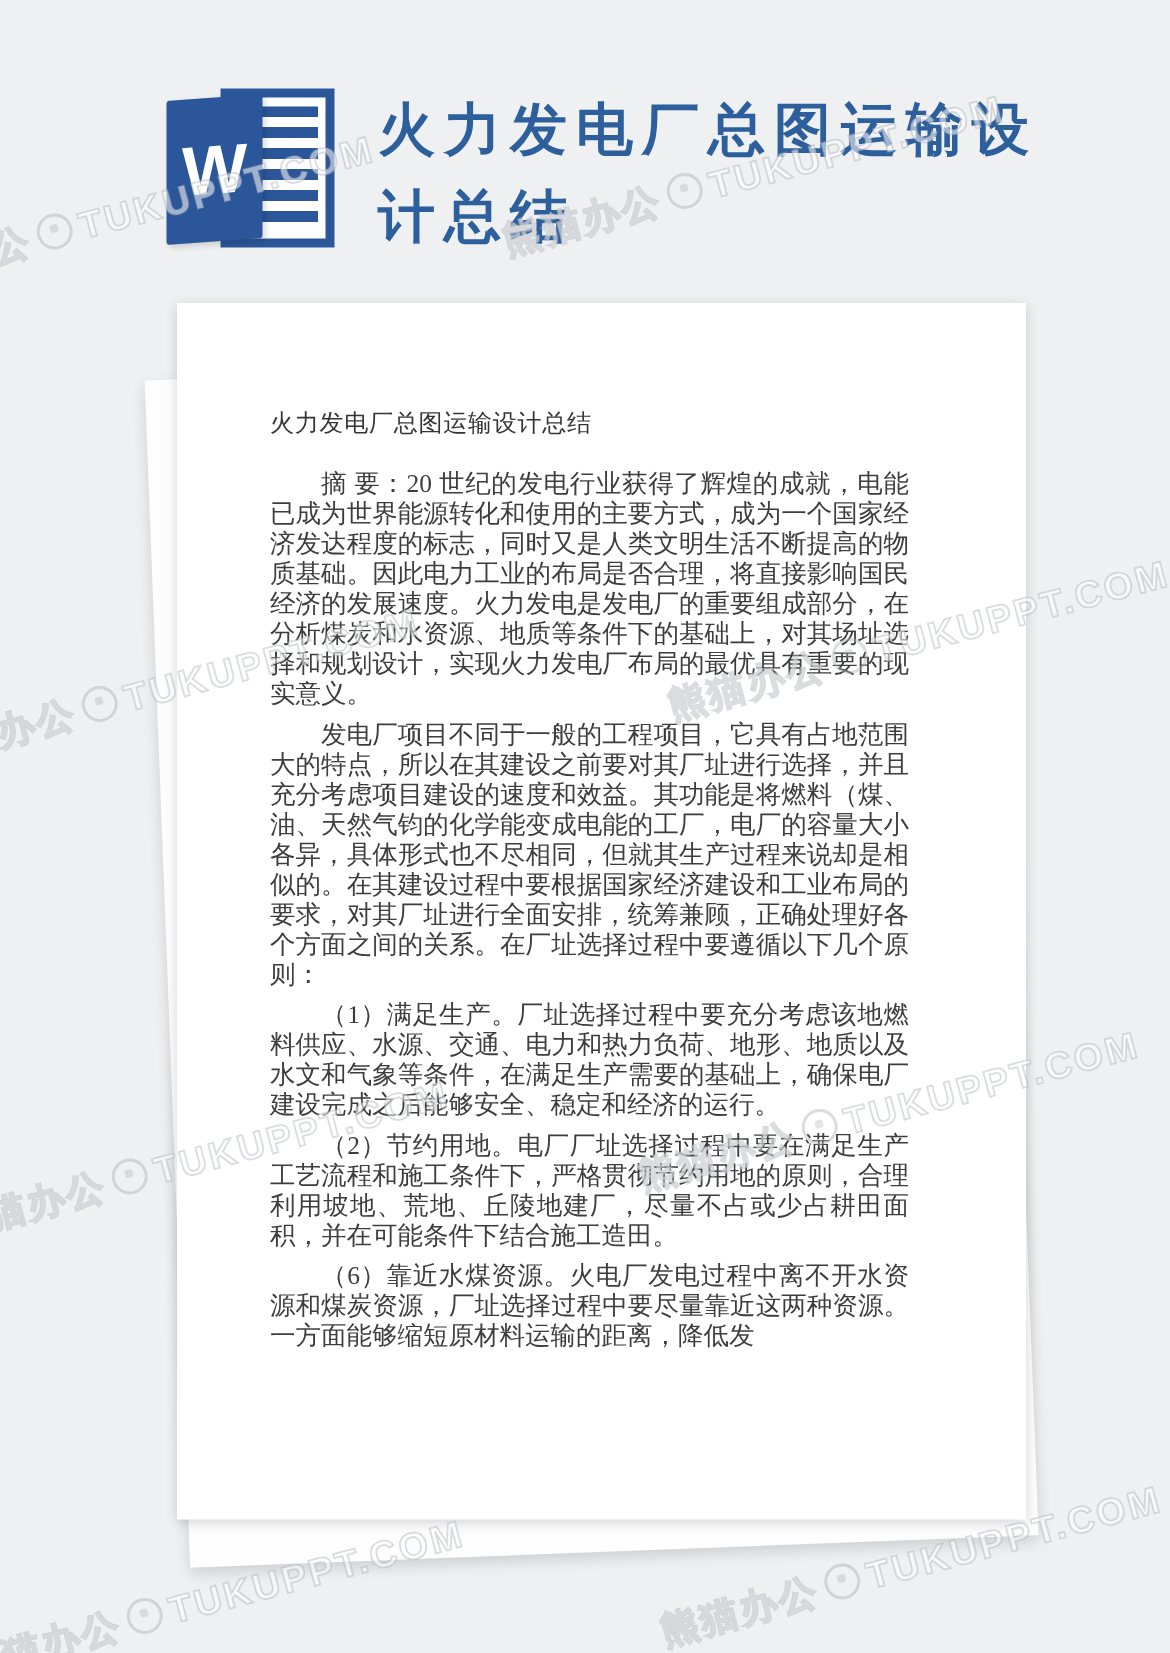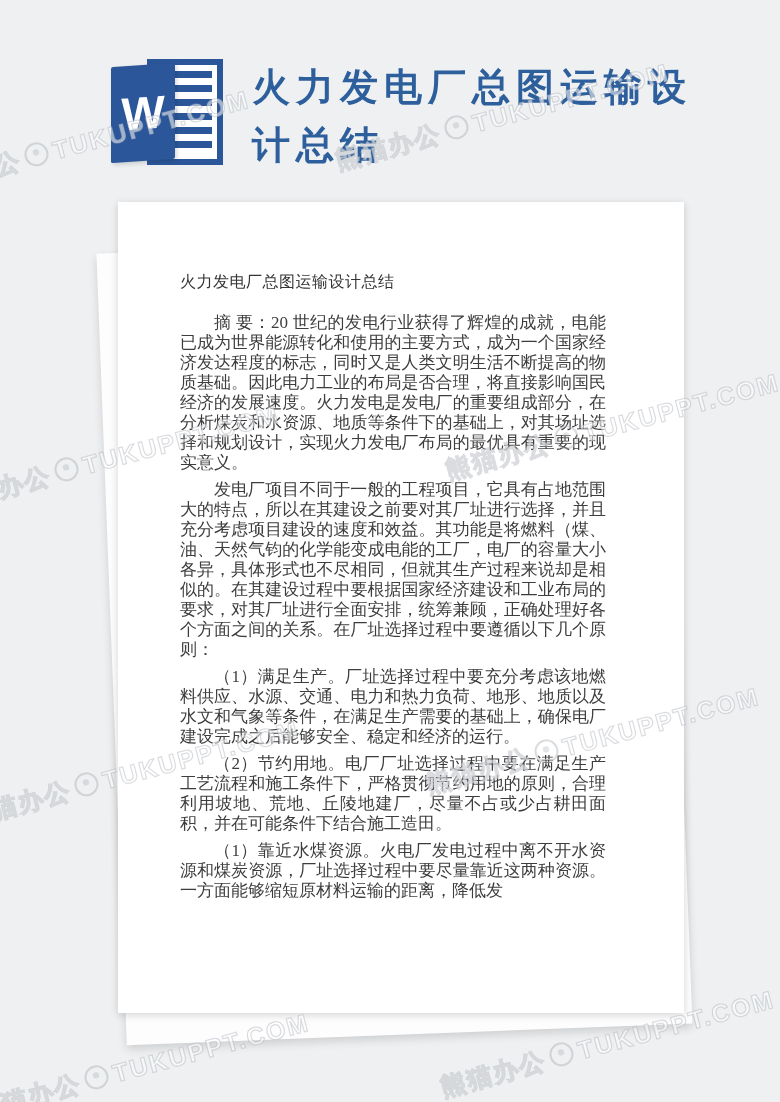--- a/index.html
+++ b/index.html
@@ -94,21 +94,21 @@
   </header>
 
   <div class="back-sheet"></div>
 
   <main class="doc-page">
     <h2 class="doc-title">火力发电厂总图运输设计总结</h2>
     <p class="para">摘 要：20 世纪的发电行业获得了辉煌的成就，电能已成为世界能源转化和使用的主要方式，成为一个国家经济发达程度的标志，同时又是人类文明生活不断提高的物质基础。因此电力工业的布局是否合理，将直接影响国民经济的发展速度。火力发电是发电厂的重要组成部分，在分析煤炭和水资源、地质等条件下的基础上，对其场址选择和规划设计，实现火力发电厂布局的最优具有重要的现实意义。</p>
     <p class="para">发电厂项目不同于一般的工程项目，它具有占地范围大的特点，所以在其建设之前要对其厂址进行选择，并且充分考虑项目建设的速度和效益。其功能是将燃料（煤、油、天然气钧的化学能变成电能的工厂，电厂的容量大小各异，具体形式也不尽相同，但就其生产过程来说却是相似的。在其建设过程中要根据国家经济建设和工业布局的要求，对其厂址进行全面安排，统筹兼顾，正确处理好各个方面之间的关系。在厂址选择过程中要遵循以下几个原则：</p>
     <p class="para">（1）满足生产。厂址选择过程中要充分考虑该地燃料供应、水源、交通、电力和热力负荷、地形、地质以及水文和气象等条件，在满足生产需要的基础上，确保电厂建设完成之后能够安全、稳定和经济的运行。</p>
     <p class="para">（2）节约用地。电厂厂址选择过程中要在满足生产工艺流程和施工条件下，严格贯彻节约用地的原则，合理利用坡地、荒地、丘陵地建厂，尽量不占或少占耕田面积，并在可能条件下结合施工造田。</p>
-    <p class="para">（1）靠近水煤资源。火电厂发电过程中离不开水资源和煤炭资源，厂址选择过程中要尽量靠近这两种资源。一方面能够缩短原材料运输的距离，降低发</p>
+    <p class="para">（6）靠近水煤资源。火电厂发电过程中离不开水资源和煤炭资源，厂址选择过程中要尽量靠近这两种资源。一方面能够缩短原材料运输的距离，降低发</p>
   </main>
 
   <div class="watermarks">
     <div class="wm" style="left:-90px;top:125px;"><span>熊猫办公</span><span class="wm-badge"></span><span>TUKUPPT.COM</span></div>
     <div class="wm" style="left:330px;top:98px;"><span>熊猫办公</span><span class="wm-badge"></span><span>TUKUPPT.COM</span></div>
     <div class="wm" style="left:-60px;top:440px;"><span>熊猫办公</span><span class="wm-badge"></span><span>TUKUPPT.COM</span></div>
     <div class="wm" style="left:440px;top:408px;"><span>熊猫办公</span><span class="wm-badge"></span><span>TUKUPPT.COM</span></div>
     <div class="wm" style="left:-40px;top:755px;"><span>熊猫办公</span><span class="wm-badge"></span><span>TUKUPPT.COM</span></div>
     <div class="wm" style="left:420px;top:722px;"><span>熊猫办公</span><span class="wm-badge"></span><span>TUKUPPT.COM</span></div>
     <div class="wm" style="left:-30px;top:1048px;"><span>熊猫办公</span><span class="wm-badge"></span><span>TUKUPPT.COM</span></div>

